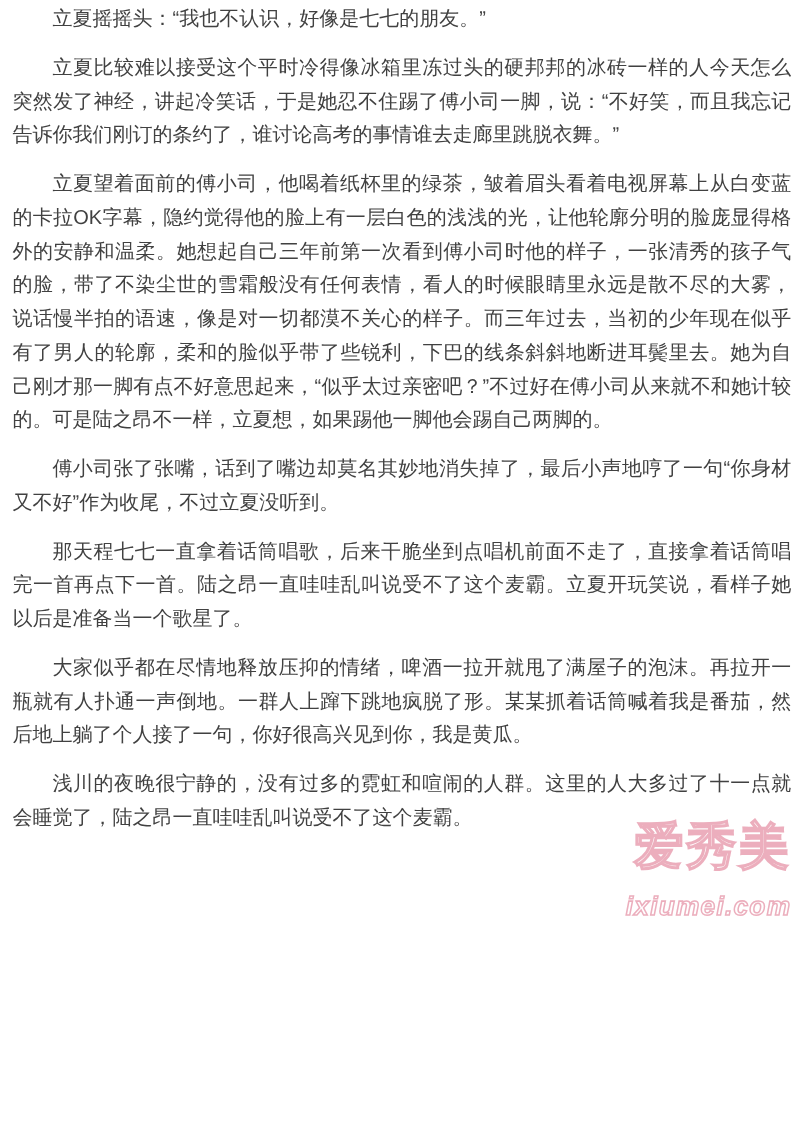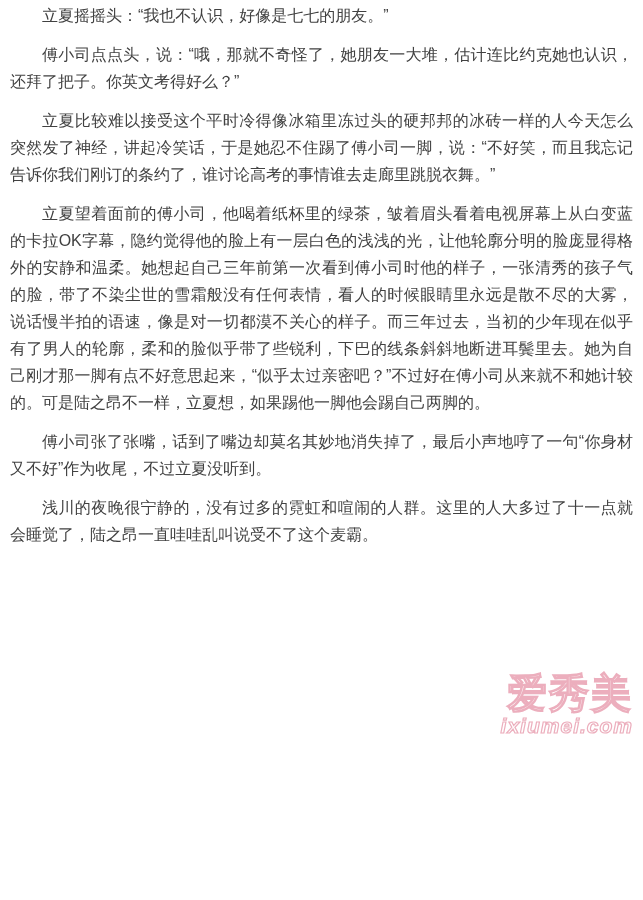--- a/index.html
+++ b/index.html
@@ -42,21 +42,21 @@
     line-height: 1;
   }
   .wm-brand {
     font-size: 40px;
     font-weight: bold;
     letter-spacing: 2px;
     color: var(--wm);
     opacity: 0.75;
   }
   .wm-site {
-    margin-top: 2px;
+    margin-top: 18px;
     font-size: 21px;
     font-style: italic;
     font-weight: bold;
     letter-spacing: 1px;
     color: var(--wm);
     opacity: 0.75;
   }
   @supports (-webkit-text-stroke: 1px red) {
     .wm-brand, .wm-site {
       color: transparent;
@@ -64,24 +64,25 @@
       opacity: 0.9;
     }
   }
 </style>
 </head>
 <body>
 
 <div class="page">
   <div class="article">
     <p>立夏摇摇头：“我也不认识，好像是七七的朋友。”</p>
-    <p>傅小司点点头，说：“哦，那就不奇怪了，她朋友一大堆，估计连比约克她也认识，还拜了把子。你英文考得好么？”</p>
     <p>立夏比较难以接受这个平时冷得像冰箱里冻过头的硬邦邦的冰砖一样的人今天怎么突然发了神经，讲起冷笑话，于是她忍不住踢了傅小司一脚，说：“不好笑，而且我忘记告诉你我们刚订的条约了，谁讨论高考的事情谁去走廊里跳脱衣舞。”</p>
     <p>立夏望着面前的傅小司，他喝着纸杯里的绿茶，皱着眉头看着电视屏幕上从白变蓝的卡拉OK字幕，隐约觉得他的脸上有一层白色的浅浅的光，让他轮廓分明的脸庞显得格外的安静和温柔。她想起自己三年前第一次看到傅小司时他的样子，一张清秀的孩子气的脸，带了不染尘世的雪霜般没有任何表情，看人的时候眼睛里永远是散不尽的大雾，说话慢半拍的语速，像是对一切都漠不关心的样子。而三年过去，当初的少年现在似乎有了男人的轮廓，柔和的脸似乎带了些锐利，下巴的线条斜斜地断进耳鬓里去。她为自己刚才那一脚有点不好意思起来，“似乎太过亲密吧？”不过好在傅小司从来就不和她计较的。可是陆之昂不一样，立夏想，如果踢他一脚他会踢自己两脚的。</p>
     <p>傅小司张了张嘴，话到了嘴边却莫名其妙地消失掉了，最后小声地哼了一句“你身材又不好”作为收尾，不过立夏没听到。</p>
+    <p>那天程七七一直拿着话筒唱歌，后来干脆坐到点唱机前面不走了，直接拿着话筒唱完一首再点下一首。陆之昂一直哇哇乱叫说受不了这个麦霸。立夏开玩笑说，看样子她以后是准备当一个歌星了。</p>
+    <p>大家似乎都在尽情地释放压抑的情绪，啤酒一拉开就甩了满屋子的泡沫。再拉开一瓶就有人扑通一声倒地。一群人上蹿下跳地疯脱了形。某某抓着话筒喊着我是番茄，然后地上躺了个人接了一句，你好很高兴见到你，我是黄瓜。</p>
     <p>浅川的夜晚很宁静的，没有过多的霓虹和喧闹的人群。这里的人大多过了十一点就会睡觉了，陆之昂一直哇哇乱叫说受不了这个麦霸。</p>
   </div>
 
   <div class="watermark">
     <div class="wm-brand">爱秀美</div>
     <div class="wm-site">ixiumei.com</div>
   </div>
 </div>
 
 </body></html>

